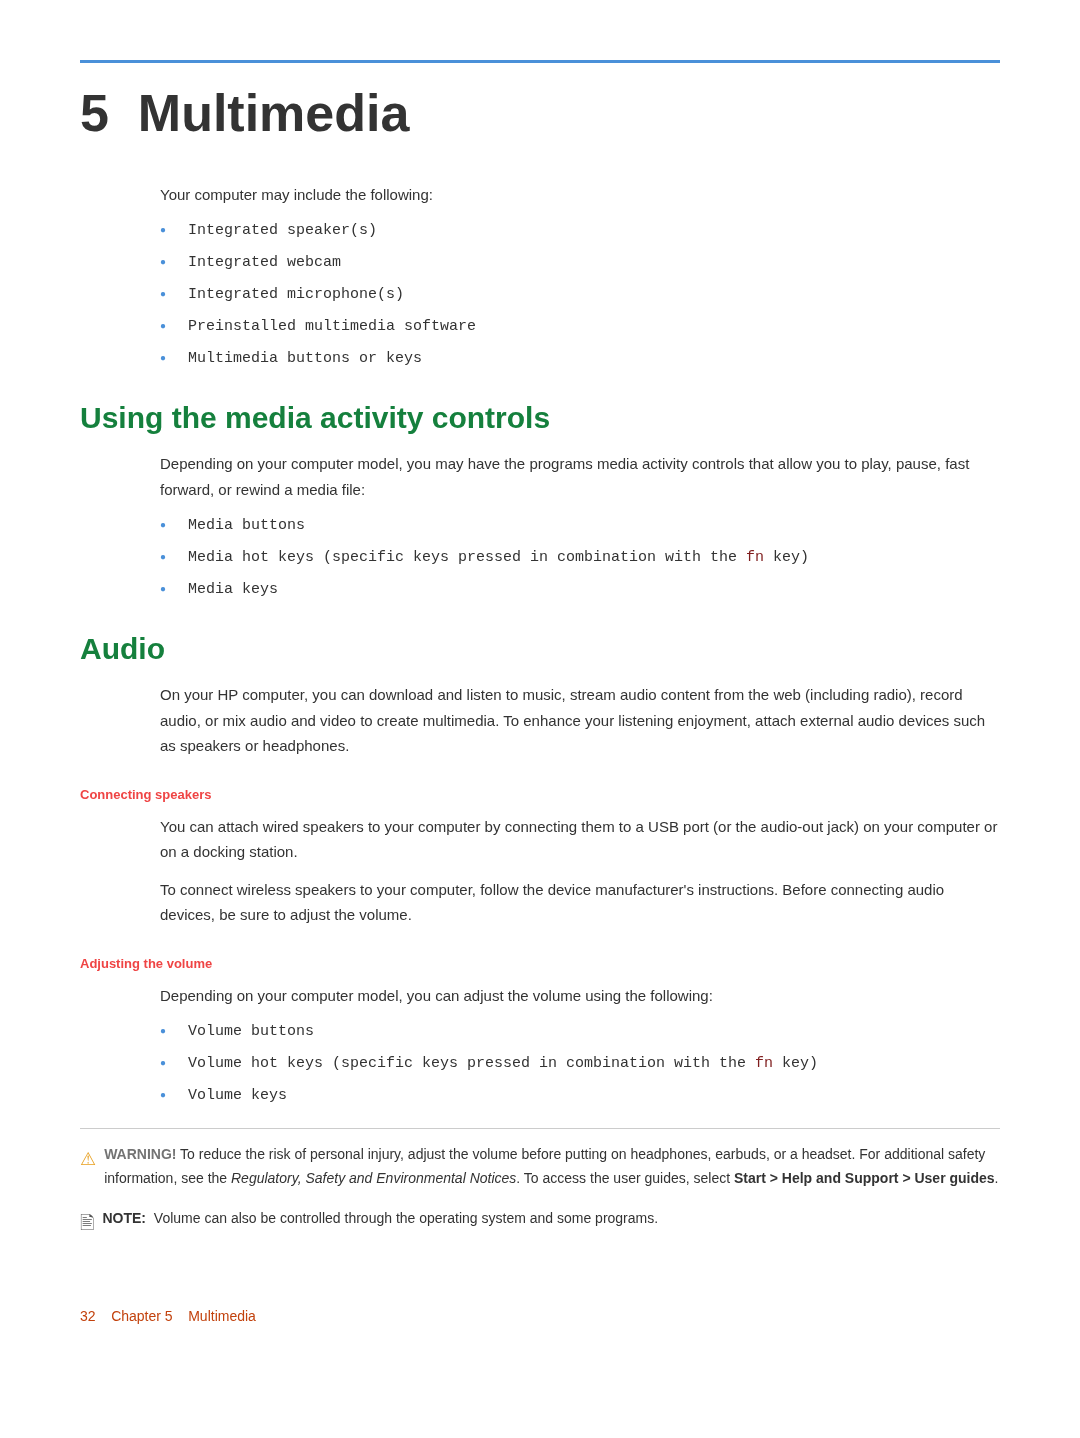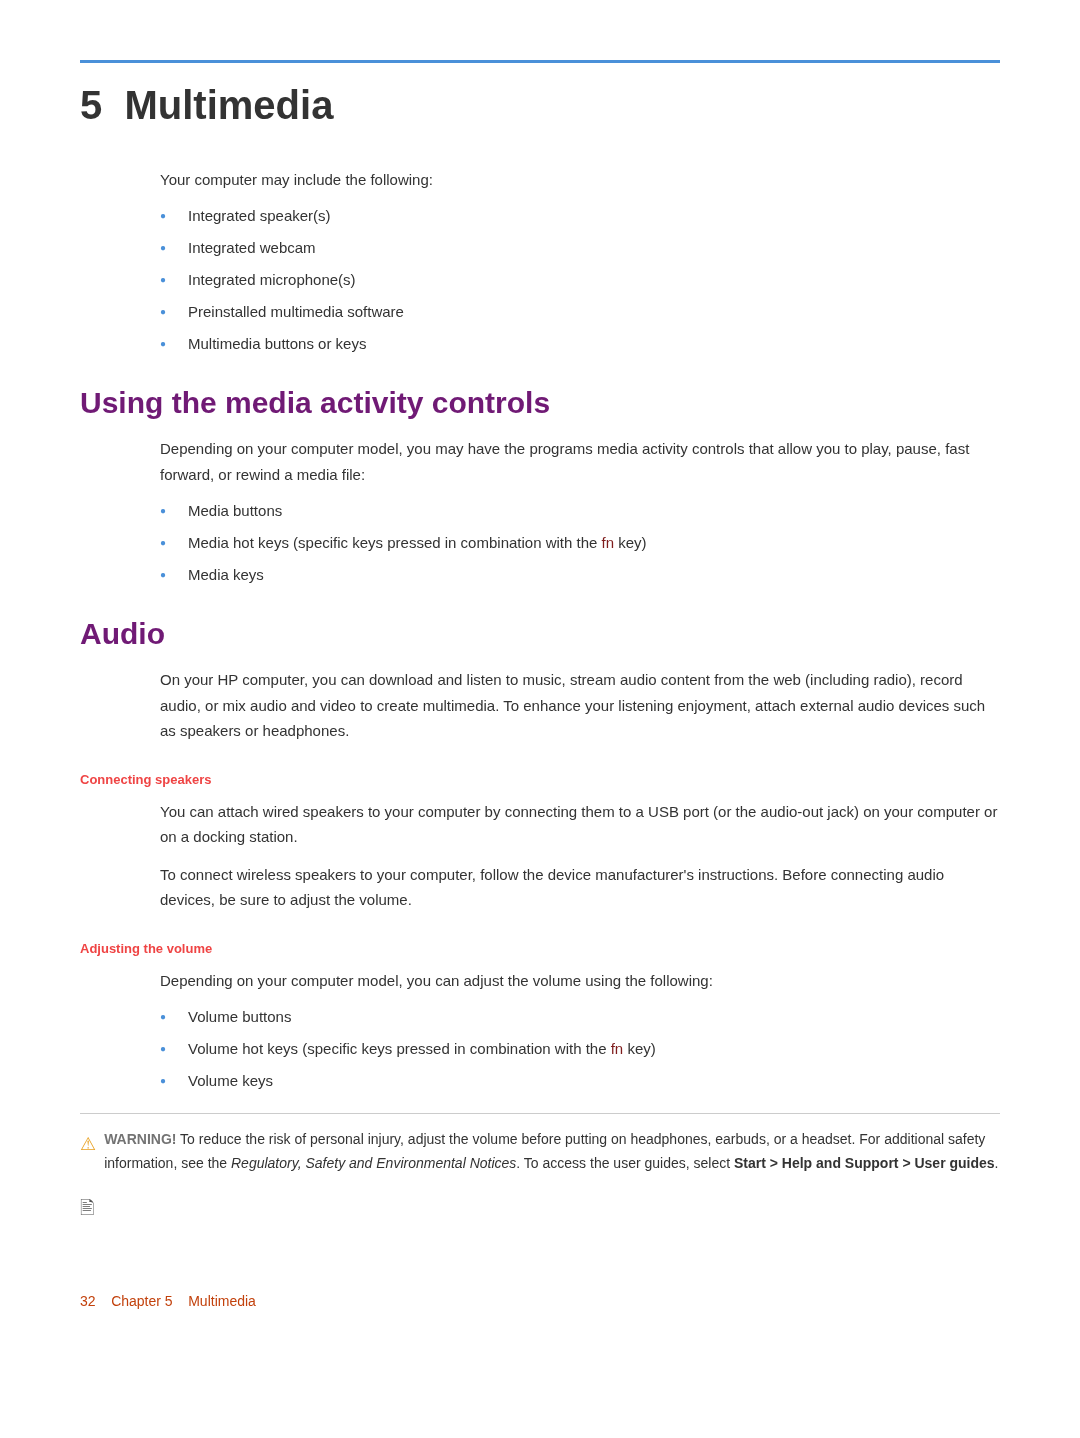--- a/index.html
+++ b/index.html
@@ -18,37 +18,38 @@
       padding: 60px 80px 80px 80px;
     }
 
     .chapter-header {
       border-top: 3px solid #4a90d9;
       padding-top: 20px;
       margin-bottom: 40px;
     }
 
     .chapter-title {
-      font-size: 40px;
+      font-size: 52px;
       font-weight: bold;
       color: #333;
       margin-bottom: 4px;
     }
 
     .intro-text {
       margin-left: 80px;
       margin-bottom: 12px;
       font-size: 15px;
       line-height: 1.6;
     }
 
     .bullet-list {
       list-style: none;
       margin-left: 80px;
       margin-bottom: 20px;
+      font-family: Liberation Mono, monospace;
     }
 
     .bullet-list li {
       position: relative;
       padding-left: 28px;
       margin-bottom: 8px;
       font-size: 15px;
       line-height: 1.6;
     }
 
@@ -57,21 +58,21 @@
       color: #4a90d9;
       position: absolute;
       left: 0;
       font-size: 10px;
       top: 4px;
     }
 
     .section-heading {
       font-size: 30px;
       font-weight: bold;
-      color: #701a75;
+      color: #15803d;
       margin-bottom: 16px;
       margin-top: 30px;
     }
 
     .subsection-heading {
       font-size: 13px;
       font-weight: bold;
       color: #ef4444;
       margin-bottom: 12px;
       margin-top: 28px;
@@ -207,19 +208,23 @@
 <div class="warning-box">
   <span class="warning-icon">⚠</span>
   <div>
     <span class="warning-label">WARNING!</span>
     <span>To reduce the risk of personal injury, adjust the volume before putting on headphones, earbuds, or a headset. For additional safety information, see the </span><span class="italic-text">Regulatory, Safety and Environmental Notices</span><span>. To access the user guides, select </span><span class="bold-text">Start &gt; Help and Support &gt; User guides</span><span>.</span>
   </div>
 </div>
 
 <div class="note-box">
   <span class="note-icon">🖹</span>
+  <div>
+    <span class="note-label">NOTE:</span>
+    &nbsp;<span>Volume can also be controlled through the operating system and some programs.</span>
+  </div>
 </div>
 
 <div class="footer">
   <span>32</span>&nbsp;&nbsp;&nbsp;
   <span>Chapter 5</span>&nbsp;&nbsp;&nbsp;
   <span>Multimedia</span>
 </div>
 
 </body></html>

